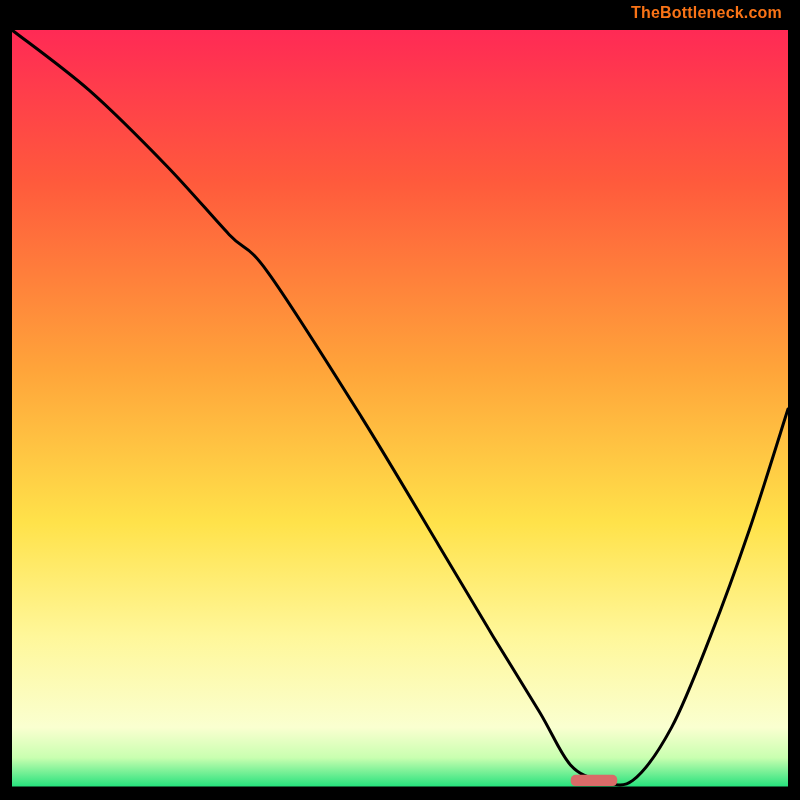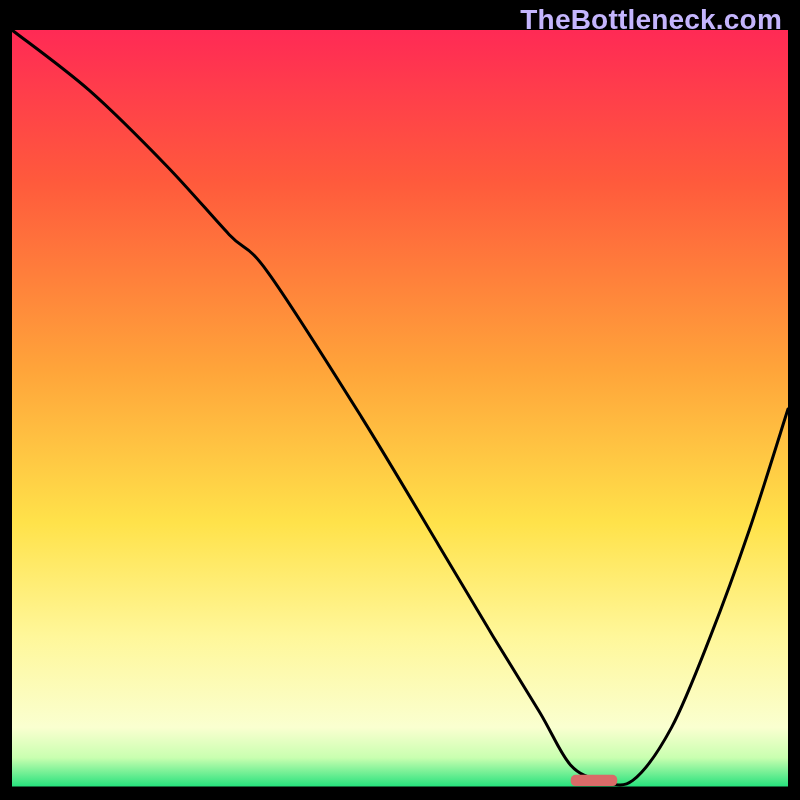--- a/index.html
+++ b/index.html
@@ -1,22 +1,22 @@
 <!DOCTYPE html>
 <html><head>
 <meta charset="utf-8">
 <style>
   * { margin: 0; padding: 0; box-sizing: border-box; }
   body { width: 800px; height: 800px; background: #000; position: relative; font-family: Arial, sans-serif; }
   .watermark {
     position: absolute;
     top: 4px;
     right: 18px;
-    color: #c4b5fd;
-    font-size: 28px;
+    color: #f97316;
+    font-size: 16px;
     font-weight: bold;
     letter-spacing: 0.2px;
     z-index: 10;
     user-select: none;
   }
   .plot-area {
     position: absolute;
     top: 30px;
     left: 12px;
     width: 776px;

